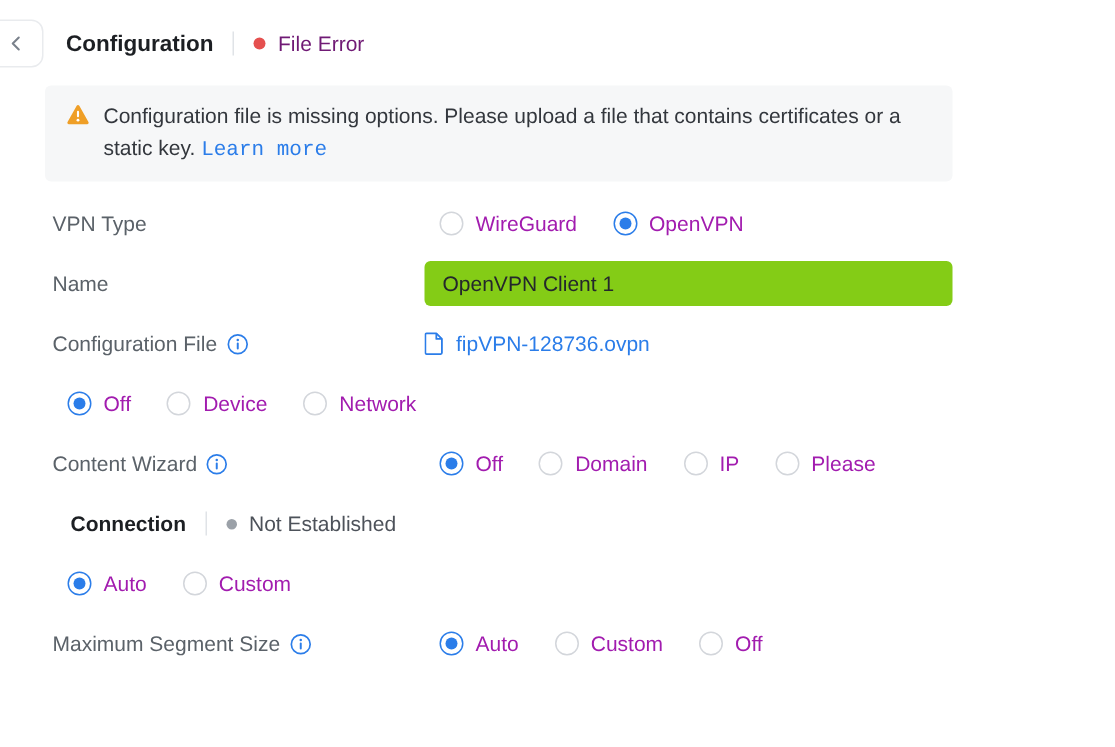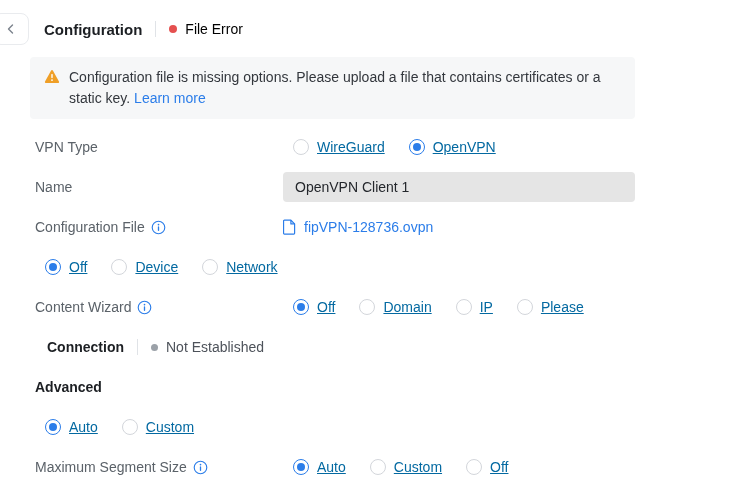--- a/index.html
+++ b/index.html
@@ -16,44 +16,44 @@
   
   .header{display:flex;align-items:center;padding-top:13px;height:45px;}
   .back-btn{display:flex;align-items:center;justify-content:center;
     width:36px;height:32px;margin-left:-7px;background:#fff;
     border:1px solid #e9ebee;border-radius:8px;cursor:pointer;padding:0;}
   .page-title{font-size:15px;font-weight:bold;color:#1c1f23;margin:0 0 0 15px;}
   .vdiv{width:1px;height:16px;background:#e0e3e7;margin:0 13px;display:inline-block;}
   .dot{width:8px;height:8px;border-radius:50%;display:inline-block;flex:none;}
   .dot-red{background:var(--danger);}
   .dot-gray{background:var(--muted-dot);width:7px;height:7px;}
-  .status-text{font-size:14px;color:#000000;margin-left:8px;}
+  .status-text{font-size:14px;color:#701a75;margin-left:8px;}
 
   
   .banner{display:flex;align-items:flex-start;gap:9px;
     margin:12px 0 0 30px;width:605px;padding:10px 14px;
     background:#f6f7f8;border-radius:4px;font-size:14px;line-height:21px;color:#33373d;}
   .banner .icon-wrap{flex:none;padding-top:2px;}
   .banner-text{max-width:556px;}
-  .link{color:var(--accent);text-decoration:none;cursor:pointer;}
+  .link{color:var(--accent);text-decoration:none;cursor:pointer;font-family:Liberation Mono, monospace;}
 
   
   .form{margin:8px 0 0 35px;}
   .row{display:flex;align-items:center;height:40px;}
   .row-label{width:248px;flex:none;font-size:14px;color:#5b6269;display:flex;align-items:center;}
   .row-label.bold{color:#1c1f23;font-weight:bold;}
   .info-icon{color:var(--accent);margin-left:6px;display:inline-flex;cursor:pointer;}
   .controls{display:flex;align-items:center;}
   .radio-group{display:flex;align-items:center;gap:24px;margin-left:10px;}
   .radio-item{display:inline-flex;align-items:center;gap:8px;cursor:pointer;}
   .radio{width:16px;height:16px;border-radius:50%;border:1px solid #d3d6db;background:#fff;position:relative;flex:none;}
   .radio.selected{border:1.5px solid var(--accent);}
   .radio.selected::after{content:"";position:absolute;left:3px;top:3px;right:3px;bottom:3px;border-radius:50%;background:var(--accent);}
-  .radio-label{font-size:14px;color:#0369a1;text-decoration:underline;}
-  .text-input{width:352px;height:30px;background:#e5e5e5;border:none;border-radius:4px;
+  .radio-label{font-size:14px;color:#a21caf;}
+  .text-input{width:352px;height:30px;background:#84cc16;border:none;border-radius:4px;
     padding:0 12px;font-size:14px;color:#24272c;font-family:"Liberation Sans","DejaVu Sans",sans-serif;outline:none;}
   .file-link{display:inline-flex;align-items:center;gap:8px;color:var(--accent);font-size:14px;cursor:pointer;text-decoration:none;}
   .conn-status{display:flex;align-items:center;}
   .conn-status .status-text{color:#4d525a;}
 </style>
 </head>
 <body>
 
 <div class="page">
 
@@ -192,23 +192,20 @@
 
     <div class="row">
       <div class="conn-status">
         <span class="row-label bold" style="width:auto;margin-left:12px;">Connection</span>
         <span class="vdiv"></span>
         <span class="dot dot-gray"></span>
         <span class="status-text">Not Established</span>
       </div>
     </div>
 
-    <div class="row">
-      <span class="row-label bold" style="width:auto;">Advanced</span>
-    </div>
 
     <div class="row">
       <div class="controls">
         <div class="radio-group">
           <label class="radio-item">
             <span class="radio selected"></span>
             <span class="radio-label">Auto</span>
           </label>
           <label class="radio-item">
             <span class="radio"></span>

